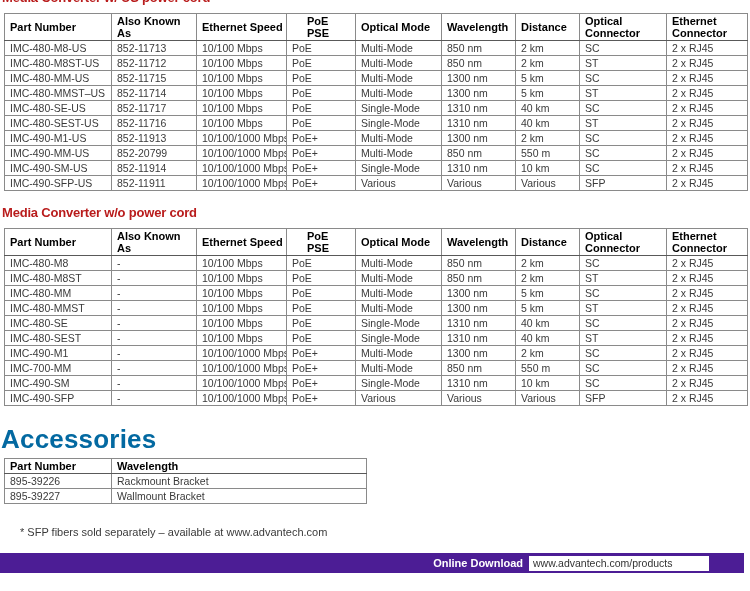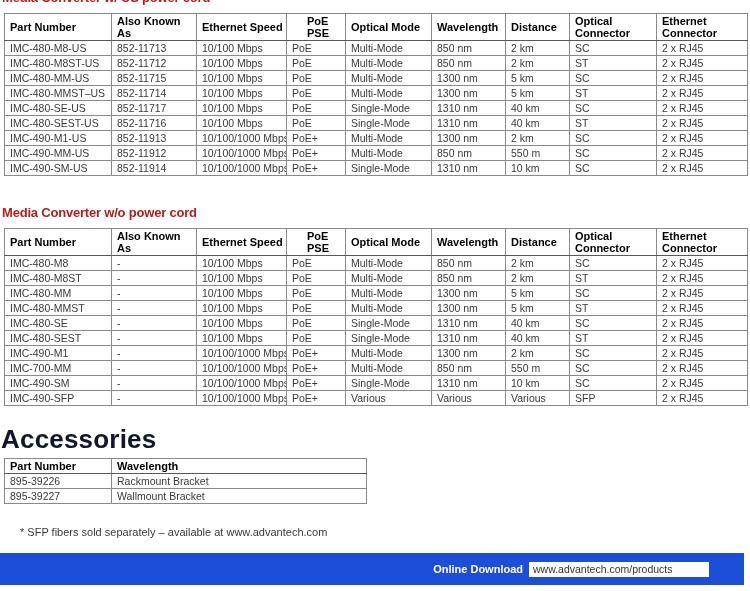--- a/index.html
+++ b/index.html
@@ -52,52 +52,52 @@
     font-size: 10.5px;
     color: #3a3a3a;
     height: 15px;
     line-height: 12px;
     white-space: nowrap;
     vertical-align: middle;
   }
   #table-us th:nth-child(1), #table-wo th:nth-child(1) { width: 107px; }
   #table-us th:nth-child(2), #table-wo th:nth-child(2) { width: 85px; }
   #table-us th:nth-child(3), #table-wo th:nth-child(3) { width: 90px; }
-  #table-us th:nth-child(4), #table-wo th:nth-child(4) { width: 59px; padding-left: 20px; }
+  #table-us th:nth-child(4), #table-wo th:nth-child(4) { width: 69px; padding-left: 20px; }
   #table-us th:nth-child(5), #table-wo th:nth-child(5) { width: 86px; }
   #table-us th:nth-child(6), #table-wo th:nth-child(6) { width: 74px; }
   #table-us th:nth-child(7), #table-wo th:nth-child(7) { width: 64px; }
   #table-us th:nth-child(8), #table-wo th:nth-child(8) { width: 87px; }
 
   #acc-title {
     position: absolute; left: 1px; top: 424px;
     margin: 0;
     font-size: 26px;
     font-weight: bold;
-    color: #0f172a;
+    color: #0369a1;
     letter-spacing: 0.2px;
   }
   #acc-table {
     position: absolute; left: 4px; top: 458px;
     width: 363px;
   }
   #acc-table th { height: 14px; }
   #acc-table th:nth-child(1) { width: 107px; }
 
   #footnote {
     position: absolute; left: 4px; top: 510px;
     margin: 16px;
     font-size: 11px;
     color: #3a3a3a;
   }
 
   #footer-bar {
     position: absolute; left: 0; top: 553px;
-    width: 744px; height: 32px;
-    background: #1d4ed8;
+    width: 744px; height: 20px;
+    background: #4c1d95;
     display: flex;
     align-items: center;
     justify-content: flex-end;
     box-sizing: border-box;
     padding-right: 35px;
   }
   #footer-label {
     color: #ffffff;
     font-size: 11px;
     font-weight: bold;
@@ -213,38 +213,49 @@
         <td>10/100/1000 Mbps</td>
         <td>PoE+</td>
         <td>Multi-Mode</td>
         <td>1300 nm</td>
         <td>2 km</td>
         <td>SC</td>
         <td>2 x RJ45</td>
       </tr>
       <tr>
         <td>IMC-490-MM-US</td>
-        <td>852-11912</td>
+        <td>852-20799</td>
         <td>10/100/1000 Mbps</td>
         <td>PoE+</td>
         <td>Multi-Mode</td>
         <td>850 nm</td>
         <td>550 m</td>
         <td>SC</td>
         <td>2 x RJ45</td>
       </tr>
       <tr>
         <td>IMC-490-SM-US</td>
         <td>852-11914</td>
         <td>10/100/1000 Mbps</td>
         <td>PoE+</td>
         <td>Single-Mode</td>
         <td>1310 nm</td>
         <td>10 km</td>
         <td>SC</td>
+        <td>2 x RJ45</td>
+      </tr>
+      <tr>
+        <td>IMC-490-SFP-US</td>
+        <td>852-11911</td>
+        <td>10/100/1000 Mbps</td>
+        <td>PoE+</td>
+        <td>Various</td>
+        <td>Various</td>
+        <td>Various</td>
+        <td>SFP</td>
         <td>2 x RJ45</td>
       </tr>
     </tbody>
   </table>
 
 <h2 id="title-wo" class="section-title">Media Converter w/o power cord</h2>
 
 <table id="table-wo" class="spec-table">
     <thead>
       <tr>

